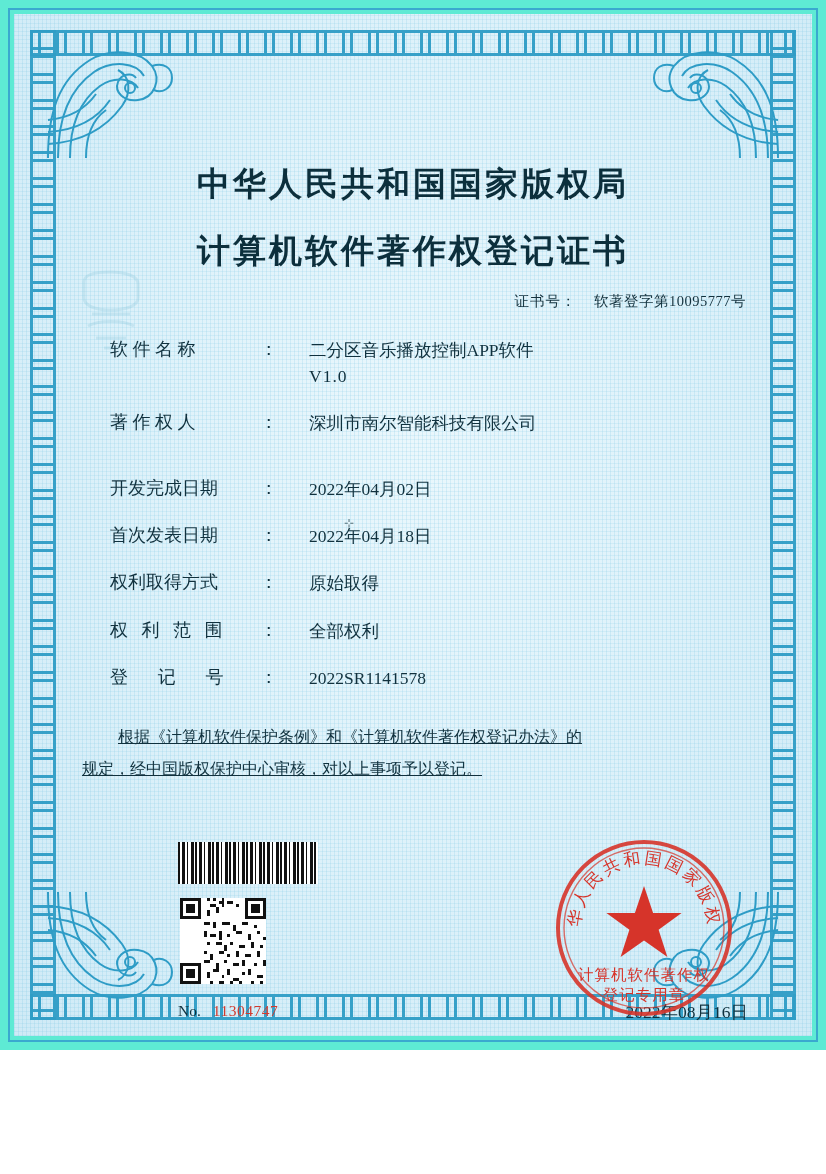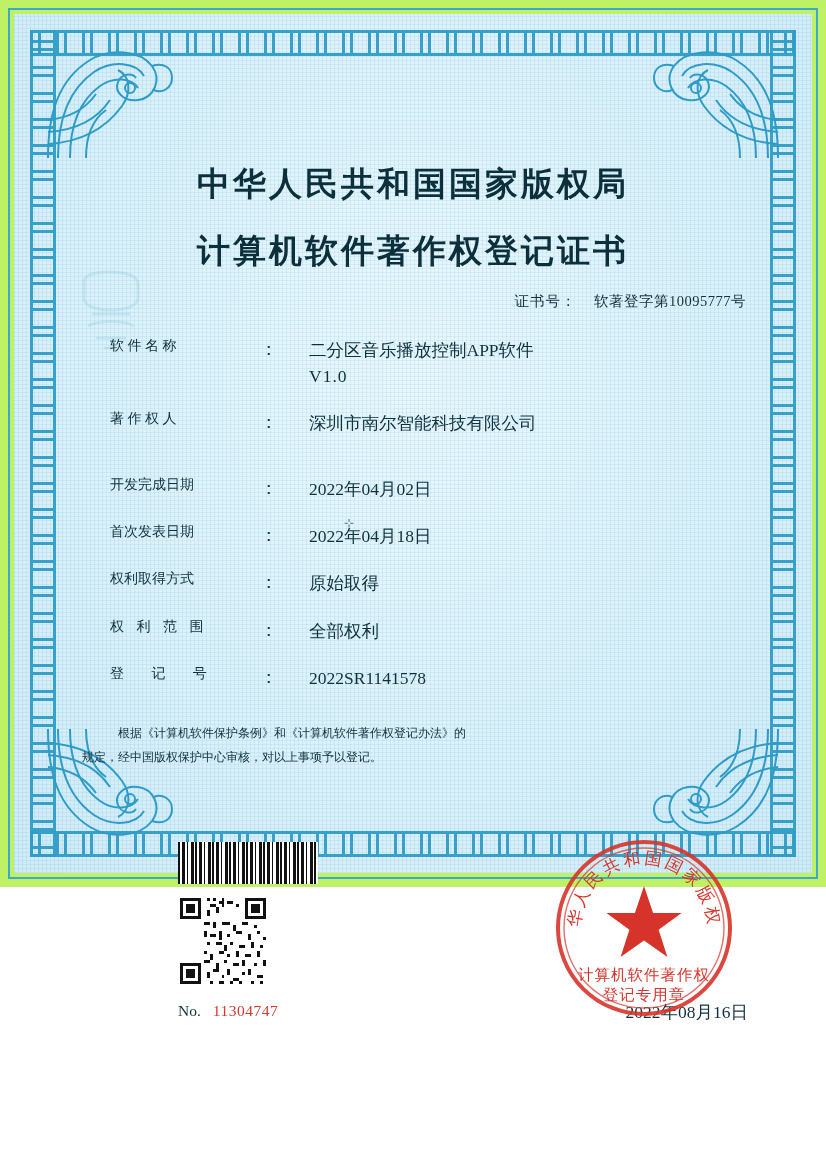--- a/index.html
+++ b/index.html
@@ -10,23 +10,23 @@
   body {
     width: 826px;
     height: 1174px;
     font-family: "Liberation Serif", serif;
     overflow: hidden;
   }
 
   .certificate {
     position: relative;
     width: 826px;
-    height: 887px;
+    height: 1050px;
     box-sizing: border-box;
-    background: #bef264;
+    background: #5eead4;
   }
 
   
   .frame-outer {
     position: absolute;
     left: 8px; top: 8px; right: 8px; bottom: 8px;
     border: 2px solid #3aa8cf;
     box-sizing: border-box;
   }
 
@@ -138,21 +138,21 @@
     padding-left: 40px;
   }
   .frow {
     display: flex;
     align-items: flex-start;
     margin-bottom: 6px;
   }
   .flabel {
     width: 150px;
     flex: 0 0 150px;
-    font-size: 14px;
+    font-size: 18px;
     color: #10313e;
     letter-spacing: 0px;
     white-space: nowrap;
   }
   .flabel.sp5 { letter-spacing: 9.5px; font-family: Liberation Mono, monospace; }
   .flabel.sp4 { letter-spacing: 4.5px; }
   .fcolon { width: 14px; flex: 0 0 14px; font-size: 17.5px; color: #10313e; }
   .fvalue {
     font-size: 17.5px;
     color: #10313e;
@@ -165,25 +165,26 @@
     letter-spacing: 1px;
   }
 
   .gap-a { height: 34px; }
   .gap-b { height: 14px; }
 
   .row-spaced { margin-bottom: 21px; }
 
   .statement {
     margin-top: 30px;
-    font-size: 12px;
+    font-size: 16px;
     color: #10313e;
     line-height: 2.0;
     text-align: justify;
     padding: 0 4px 0 12px;
+    text-decoration: underline;
   }
   .statement .indent { display: inline-block; width: 36px; }
 
   
   .barcode {
     position: absolute;
     left: 108px;
     top: 776px;
     width: 140px;
     height: 42px;

